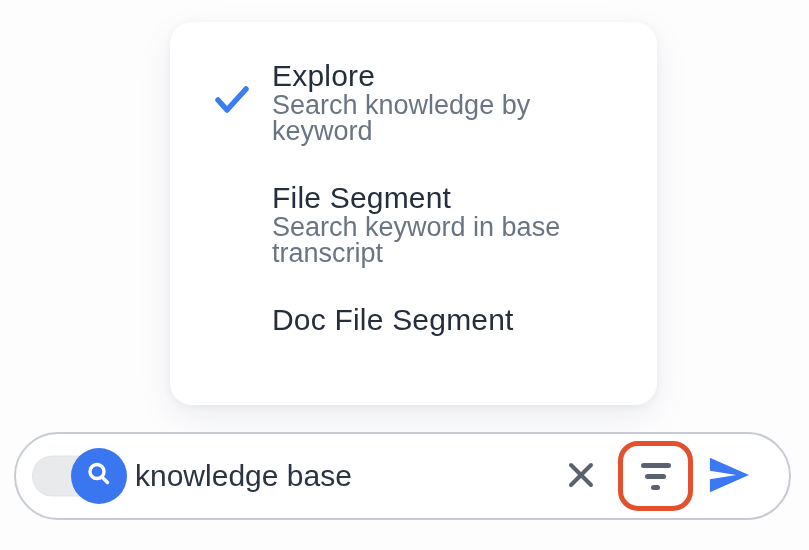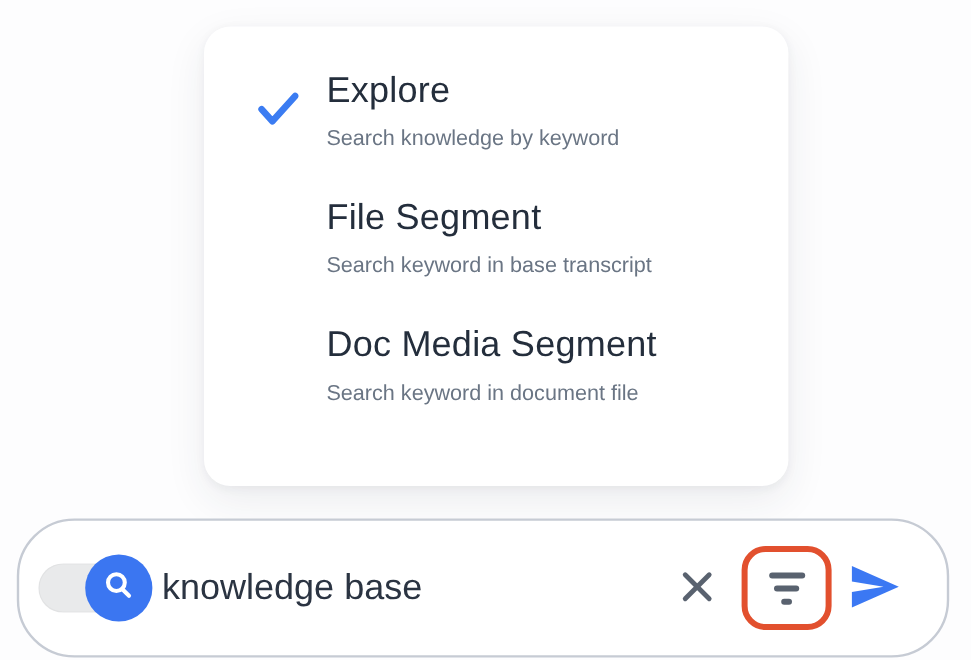--- a/index.html
+++ b/index.html
@@ -37,31 +37,31 @@
     display: flex;
     align-items: center;
   }
   .item-title {
     font-size: 30px;
     line-height: 33px;
     color: #242e3c;
     letter-spacing: 0.2px;
   }
   .item-desc {
-    font-size: 18px;
+    font-size: 27px;
     line-height: 26px;
-    margin-top: 10px;
+    margin-top: 0;
     color: #6a7584;
   }
 
   
   .search-bar {
     position: absolute;
     left: 14px; top: 432px;
-    width: 777px; height: 116px;
+    width: 777px; height: 88px;
     background: #ffffff;
     border: 2.5px solid #c6cbd4;
     border-radius: 48px;
     display: flex;
     align-items: center;
     padding: 0 36px 0 15px;
   }
   .toggle {
     position: relative;
     width: 96px; height: 56px;
@@ -171,22 +171,21 @@
       <div class="item-check"></div>
       <div>
         <div class="item-title">File Segment</div>
         <div class="item-desc">Search keyword in base transcript</div>
       </div>
     </div>
 
     <div class="menu-item">
       <div class="item-check"></div>
       <div>
-        <div class="item-title">Doc Media Segment</div>
-        <div class="item-desc">Search keyword in document file</div>
+        <div class="item-title">Doc File Segment</div>
       </div>
     </div>
 
   </div>
 </div>
 
 <div class="search-bar">
 
   <div class="toggle">
     <div class="toggle-track"></div>

